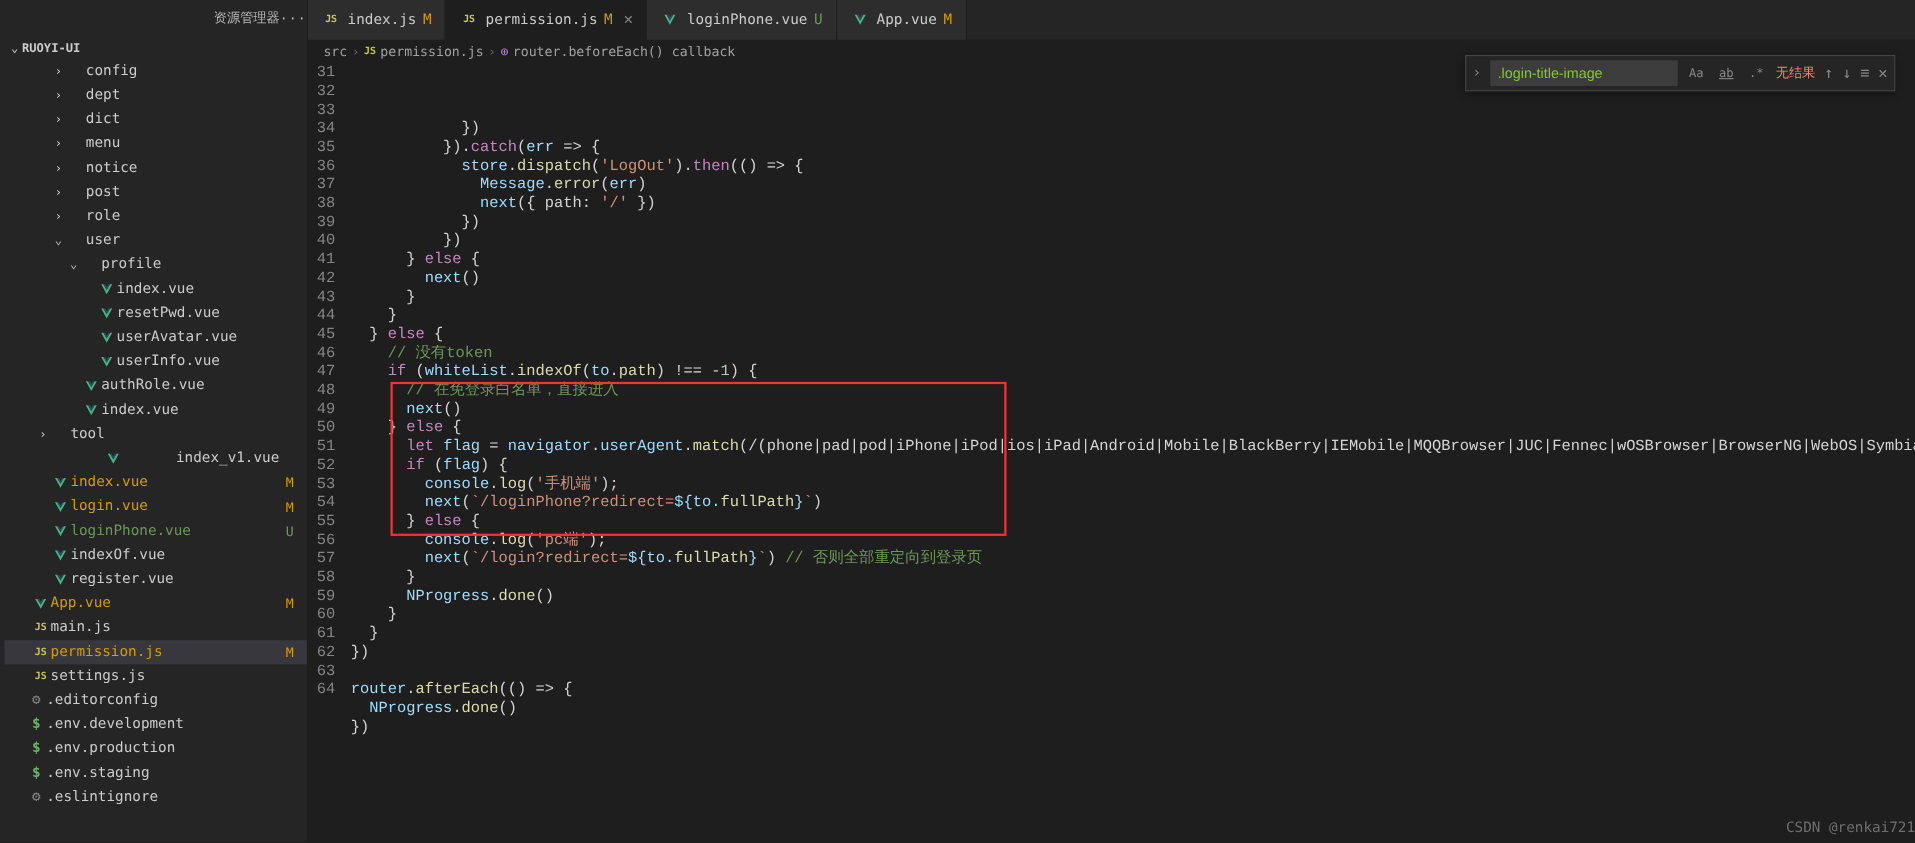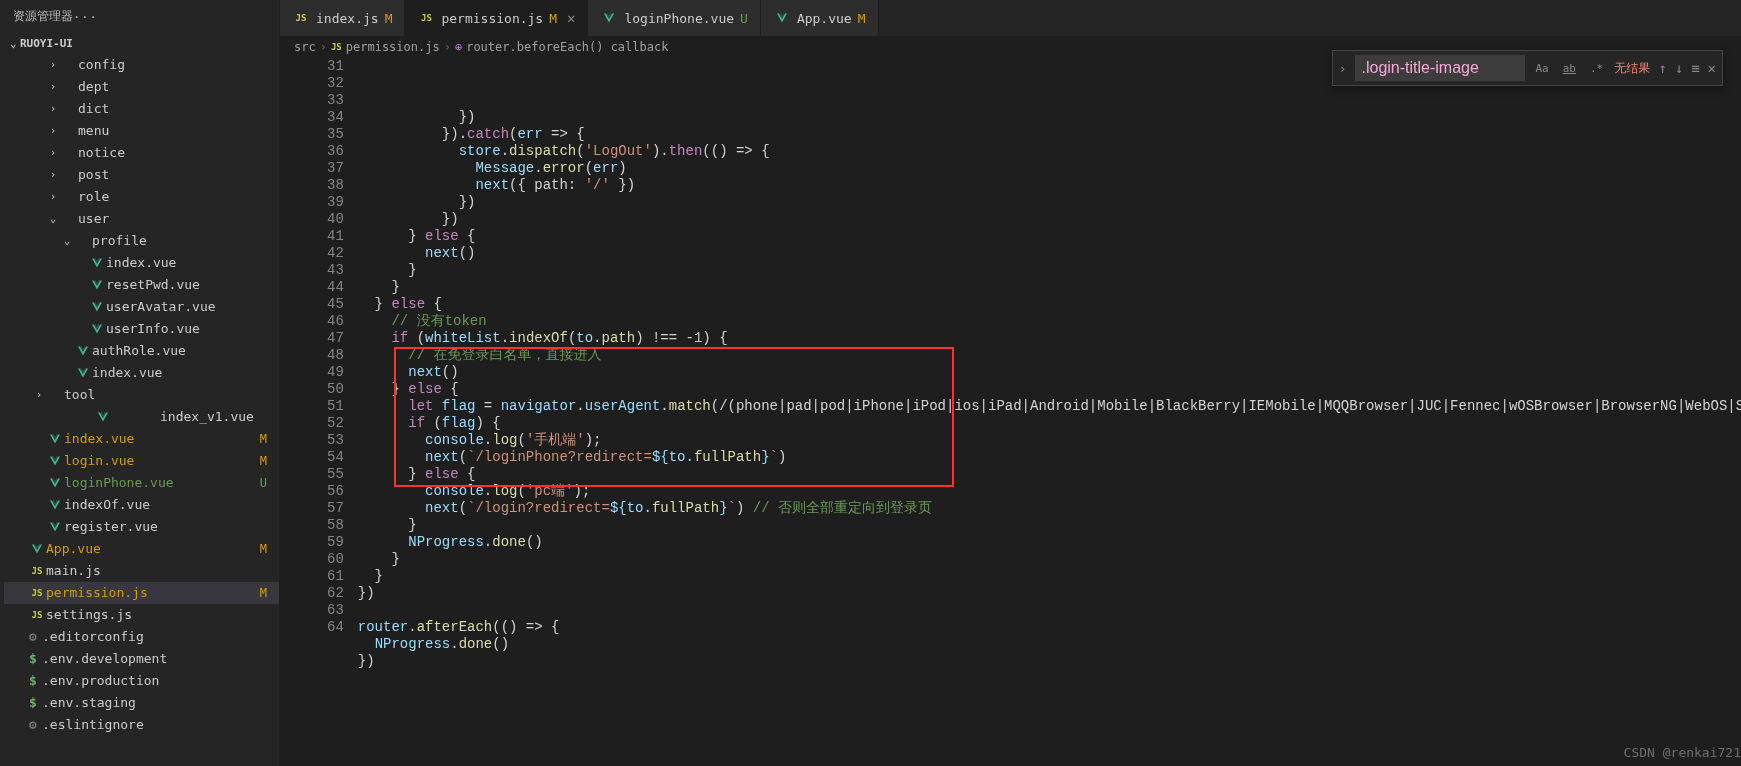--- a/index.html
+++ b/index.html
@@ -15,23 +15,23 @@
 .container { display: flex; height: 100%; }
 .sidebar {
   width: 280px;
   background: #252526;
   border-right: 1px solid #1e1e1e;
   display: flex;
   flex-direction: column;
 }
 .sidebar-header {
   display: flex;
-  justify-content: flex-start;
+  justify-content: flex-end;
   align-items: center;
-  padding: 8px 13px;
+  padding: 8px 0;
   color: #bbb;
   font-size: 12px;
 }
 .dots { letter-spacing: 1px; cursor: pointer; }
 .project-row {
   padding: 4px 10px;
   font-size: 11px;
   font-weight: bold;
   color: #ccc;
   display: flex;
@@ -89,21 +89,20 @@
 
 .editor {
   flex: 1;
   display: flex;
   overflow: auto;
   background: #1e1e1e;
   font-family: Consolas, "Courier New", monospace;
   font-size: 14px;
   line-height: 17px;
   position: relative;
-  margin-left: 39px;
 }
 .gutter { text-align: right; color: #858585; padding: 0 14px 0 8px; user-select: none; white-space: pre; }
 .gutter .ln { display: block; }
 .lgut { width: 6px; }
 .lgut .bar { display: block; height: 17px; }
 .bar.add { background: #487e02; }
 .code { flex: 1; white-space: pre; color: #d4d4d4; position: relative; }
 .code .line { display: block; min-height: 17px; }
 .tok-kw { color: #c586c0; }
 .tok-var { color: #9cdcfe; }
@@ -126,24 +125,24 @@
   align-items: center;
   padding: 4px 6px;
   gap: 8px;
   box-shadow: 0 2px 8px rgba(0,0,0,.4);
   z-index: 10;
 }
 .find-toggle { color: #888; cursor: pointer; }
 .find-input {
   background: #3c3c3c;
   border: 1px solid #3c3c3c;
-  color: #f9a8d4;
+  color: #84cc16;
   padding: 3px 6px;
   width: 170px;
-  font-size: 16px;
+  font-size: 13px;
 }
 .find-opt { color: #888; font-size: 11px; cursor: pointer; padding: 2px 3px; }
 .find-opt.ab { text-decoration: underline; }
 .find-status { color: #f48771; font-size: 12px; }
 .find-btn { color: #888; cursor: pointer; font-size: 14px; }
 
 .watermark {
   position: absolute;
   bottom: 6px;
   right: 0;

